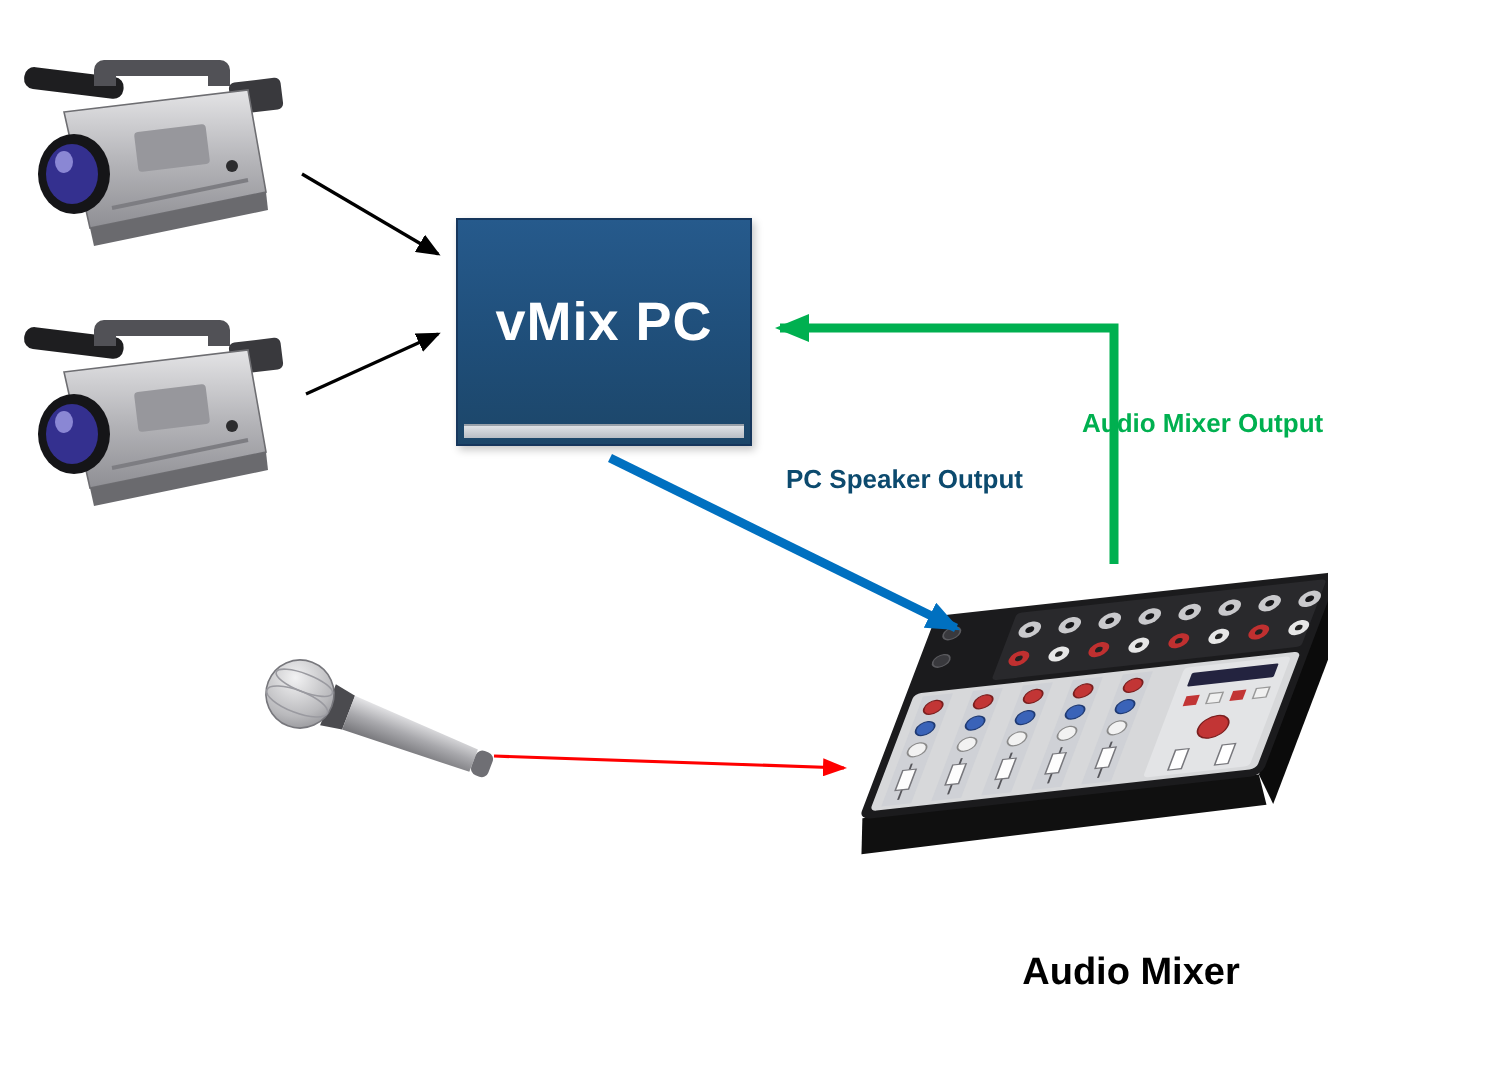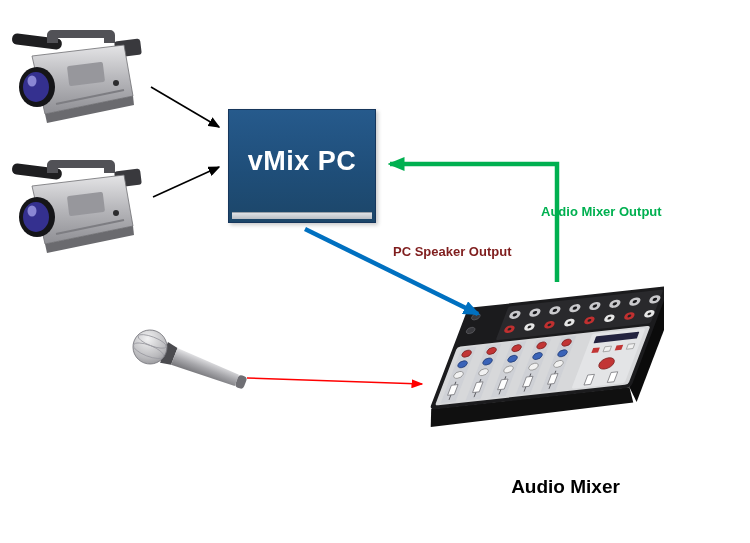--- a/index.html
+++ b/index.html
@@ -15,21 +15,21 @@
     box-shadow:1.5px 2px 4px rgba(0,0,0,0.22);
     display:flex; align-items:center; justify-content:center;
     padding-bottom:10px;
   }
   .vmix-label { color:#ffffff; font-size:27px; font-weight:bold; letter-spacing:0.5px; }
   .screen-base {
     position:absolute; left:3px; right:3px; bottom:3px; height:7px;
     background:linear-gradient(180deg,#dfe2e6,#b9bec5); border-top:1px solid #98a0a9;
   }
   .arrow-label { position:absolute; font-weight:bold; font-size:13px; white-space:nowrap; }
-  .label-pc-speaker { left:393px; top:244px; color:#7f1d1d; }
+  .label-pc-speaker { left:393px; top:232px; color:#0c4a6e; }
   .label-mixer-out  { left:541px; top:204px; color:#00b050; }
   .caption-mixer {
     position:absolute; left:468px; top:476px; width:195px; text-align:center;
     font-weight:bold; font-size:19px; color:#000000;
   }
 </style>
 </head>
 <body>
 
 <div class="canvas">

